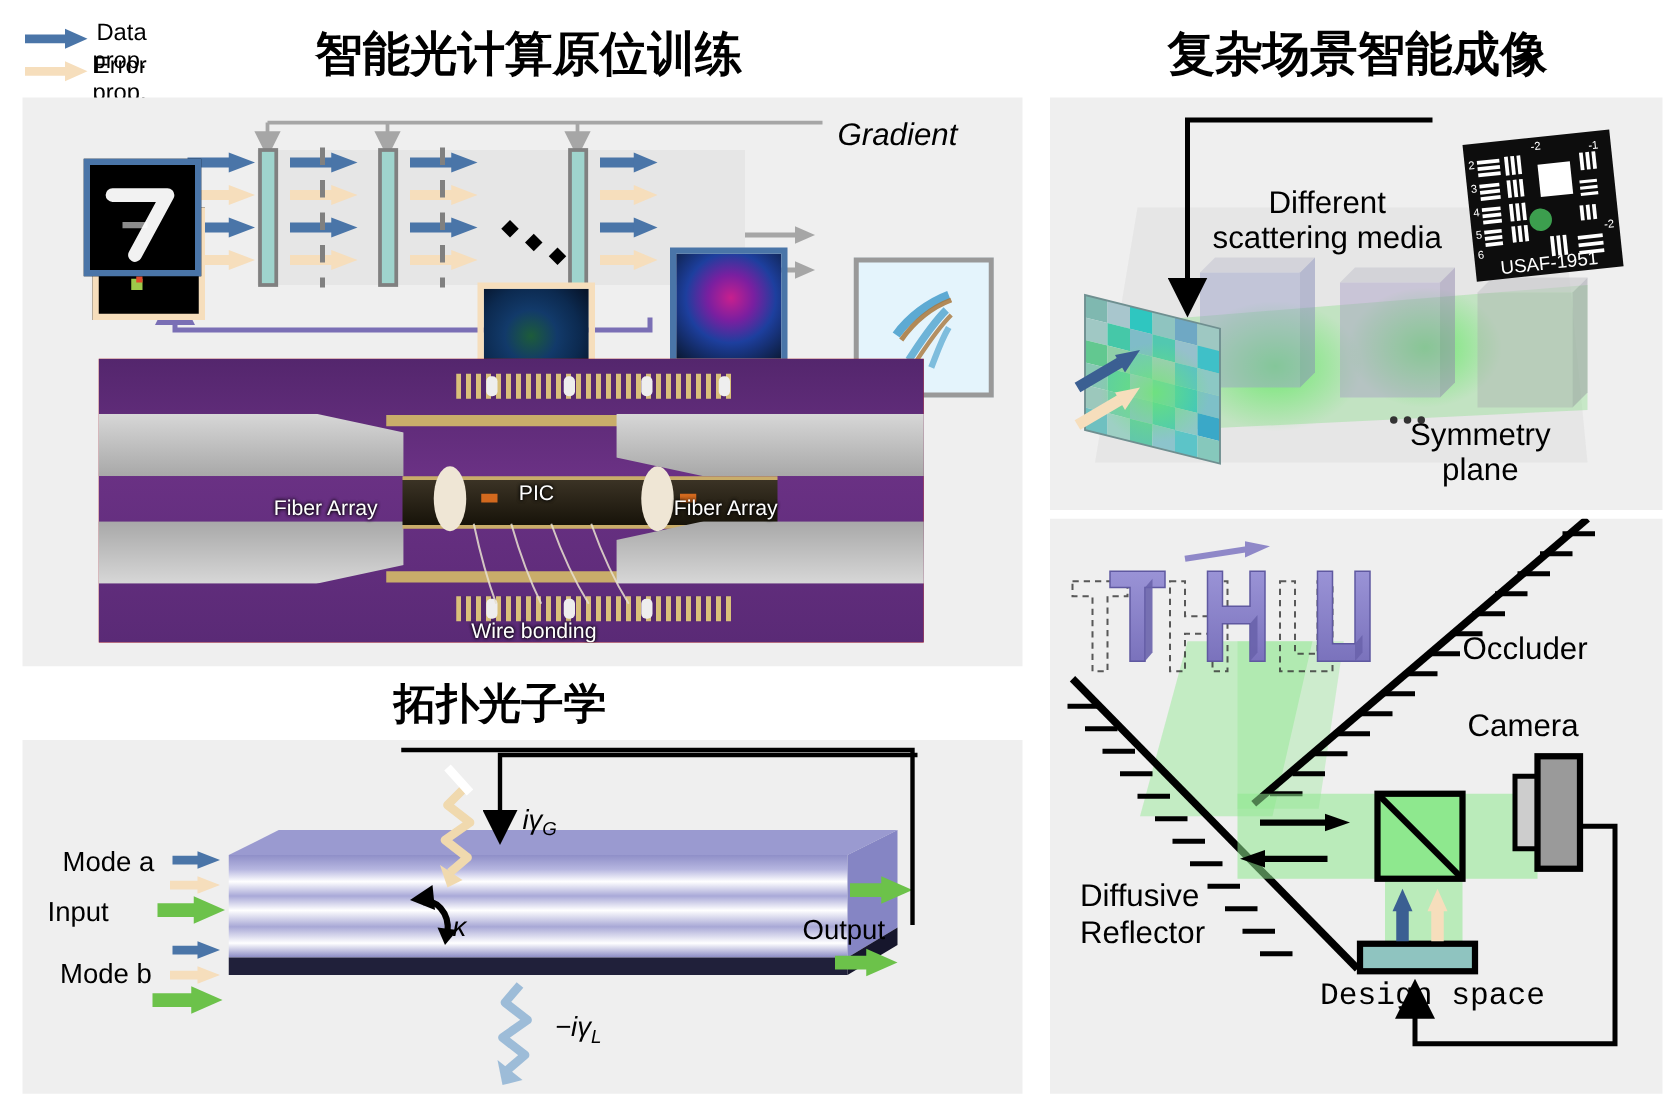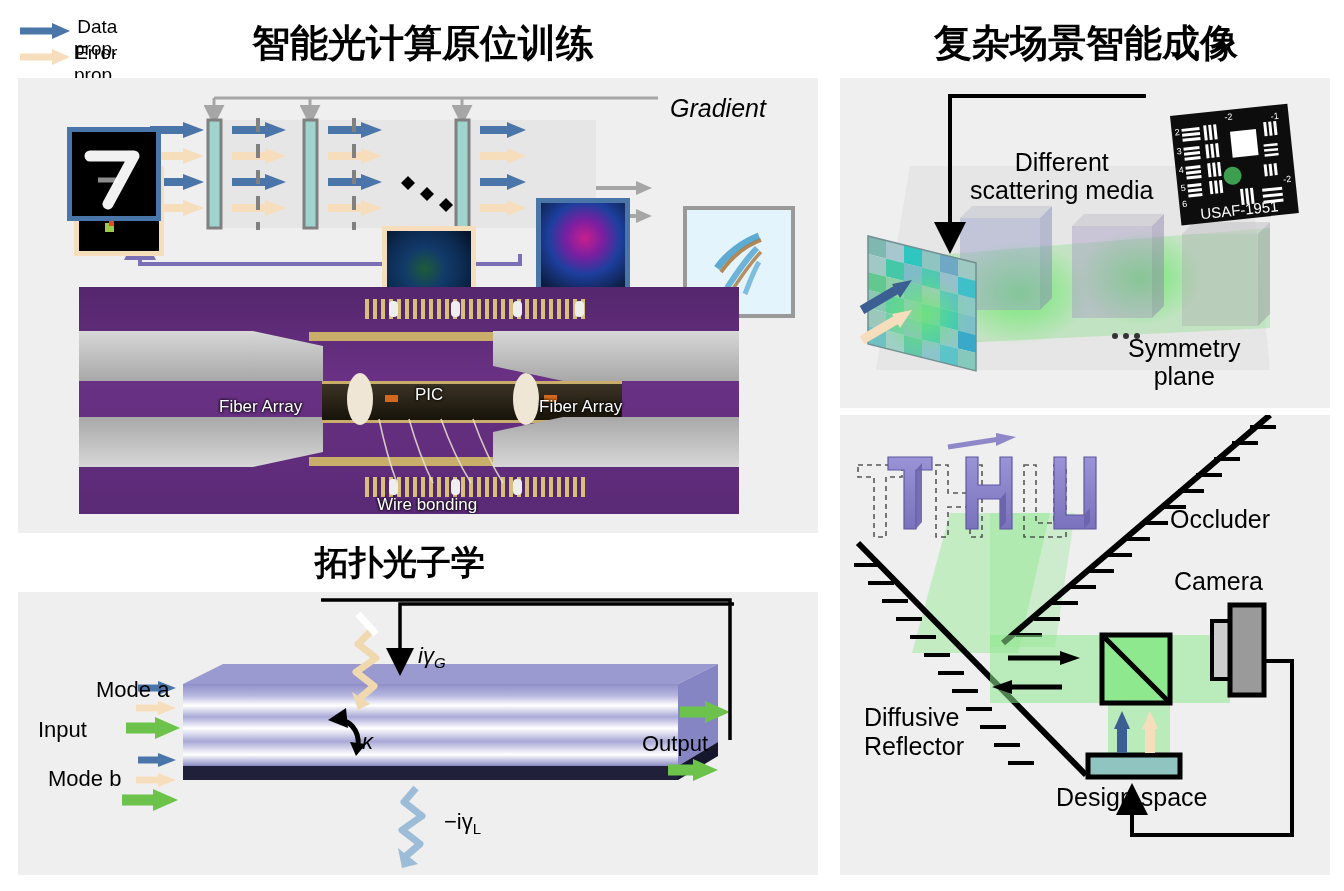--- a/index.html
+++ b/index.html
@@ -367,27 +367,27 @@
     <g>
       <path d="M320,130 C330,126 342,138 340,154" stroke="#000" stroke-width="5" fill="none"></path>
       <polygon points="328,116 310,128 330,136" fill="#000"></polygon>
       <polygon points="332,150 348,152 338,164" fill="#000"></polygon>
     </g>
 
     <path d="M300,8 H700 V148" stroke="#000" stroke-width="3" fill="none" opacity="0"></path>
     <path d="M712,148 V8 H303" stroke="#000" stroke-width="3.5" fill="none"></path>
   </svg>
 
-  <div class="lbl" style="left:32px;top:86px;font-size:22px;margin-left:46px;">Mode a</div>
+  <div class="lbl" style="left:32px;top:86px;font-size:22px;">Mode a</div>
   <div class="lbl" style="left:20px;top:126px;font-size:22px;text-align:right;">Input</div>
   <div class="lbl" style="left:30px;top:158px;font-size:22px;margin-top:17px;">Mode b</div>
   <div class="lbl" style="left:624px;top:140px;font-size:22px;">Output</div>
 
   <div class="lbl" style="left:400px;top:52px;font-size:22px;font-style:italic;"><span>iγ</span><sub style="font-size:15px;">G</sub></div>
-  <div class="lbl" style="left:426px;top:218px;font-size:22px;"><span>−iγ</span><sub style="font-size:15px;">L</sub></div>
+  <div class="lbl" style="left:426px;top:218px;font-size:22px;font-style:italic;"><span>−iγ</span><sub style="font-size:15px;">L</sub></div>
   <div class="lbl" style="left:344px;top:138px;font-size:22px;font-style:italic;">κ</div>
 </div>
 
 <div class="panel" id="panel3" style="left:840px;top:78px;width:490px;height:330px;">
 
   <svg width="490" height="330">
     <defs>
       <marker id="blkA2" markerWidth="8" markerHeight="8" refX="4" refY="4" orient="auto">
         <polygon points="0,0 8,4 0,8" fill="#000"></polygon>
         </marker>
@@ -668,14 +668,14 @@
 
     <path d="M424,246 H452 V420 H292 V384" stroke="#000" stroke-width="4" fill="none" marker-end="url(#blkA3)"></path>
   </svg>
 
   <div class="lbl" style="left:330px;top:90px;font-size:25px;">Occluder</div>
   <div class="lbl" style="left:334px;top:152px;font-size:25px;">Camera</div>
   <div class="lbl" style="left:24px;top:288px;font-size:25px;line-height:1.15;">
     <span>Diffusive</span><br>
     <span>Reflector</span>
   </div>
-  <div class="lbl" style="left:216px;top:368px;font-size:25px;">Design space</div>
+  <div class="lbl" style="left:216px;top:368px;font-size:25px;font-family:Liberation Mono, monospace;">Design space</div>
 </div>
 
 </body></html>

